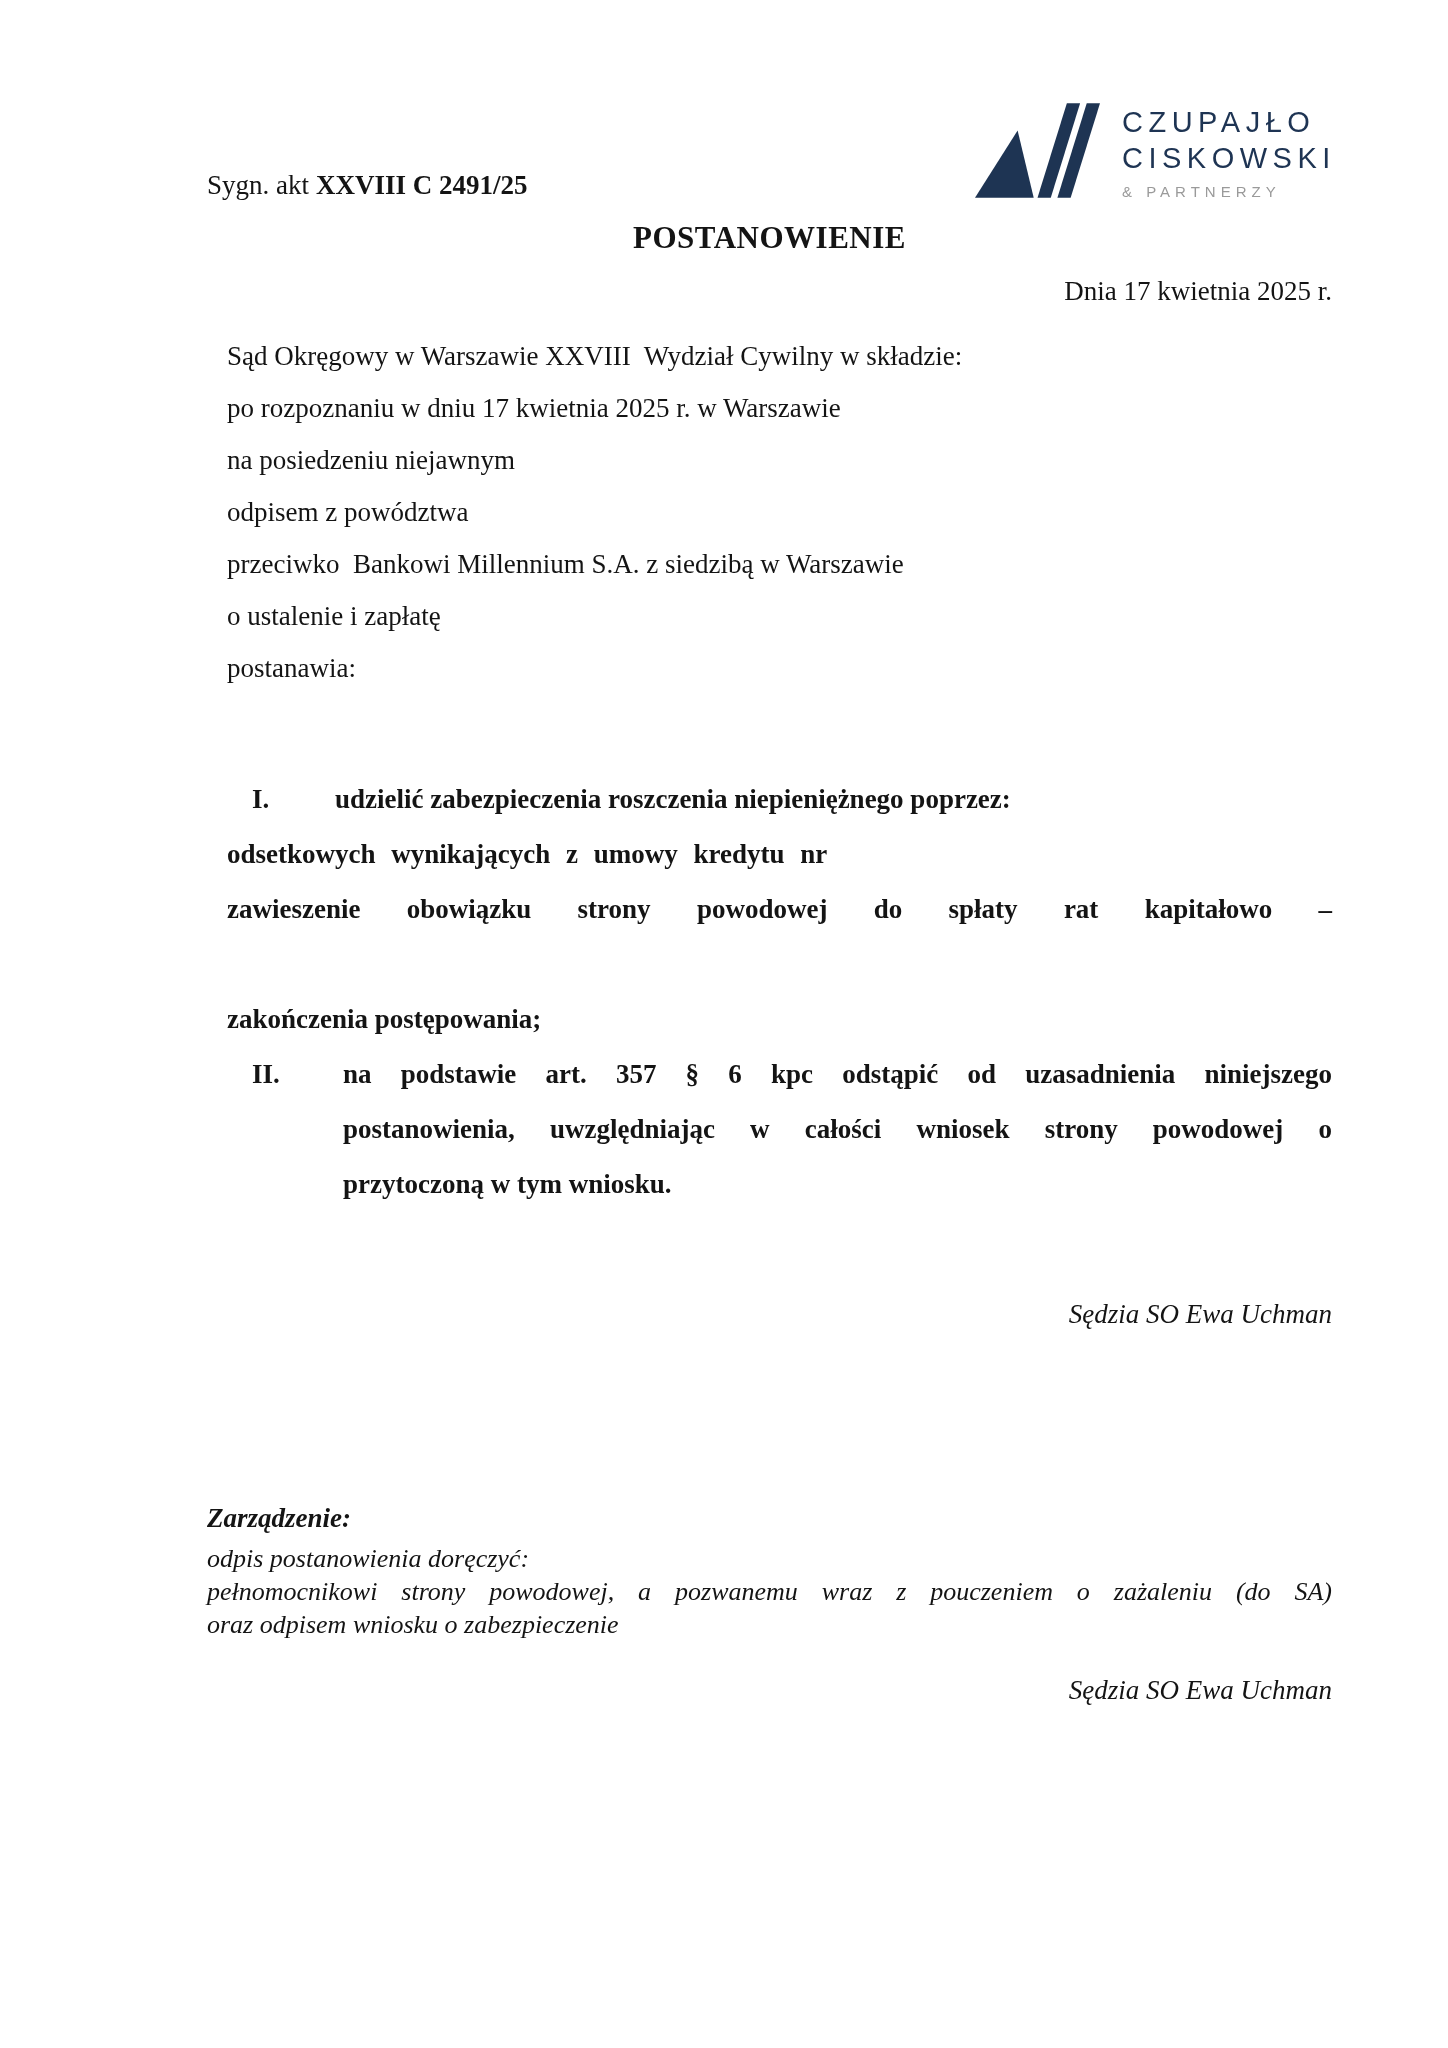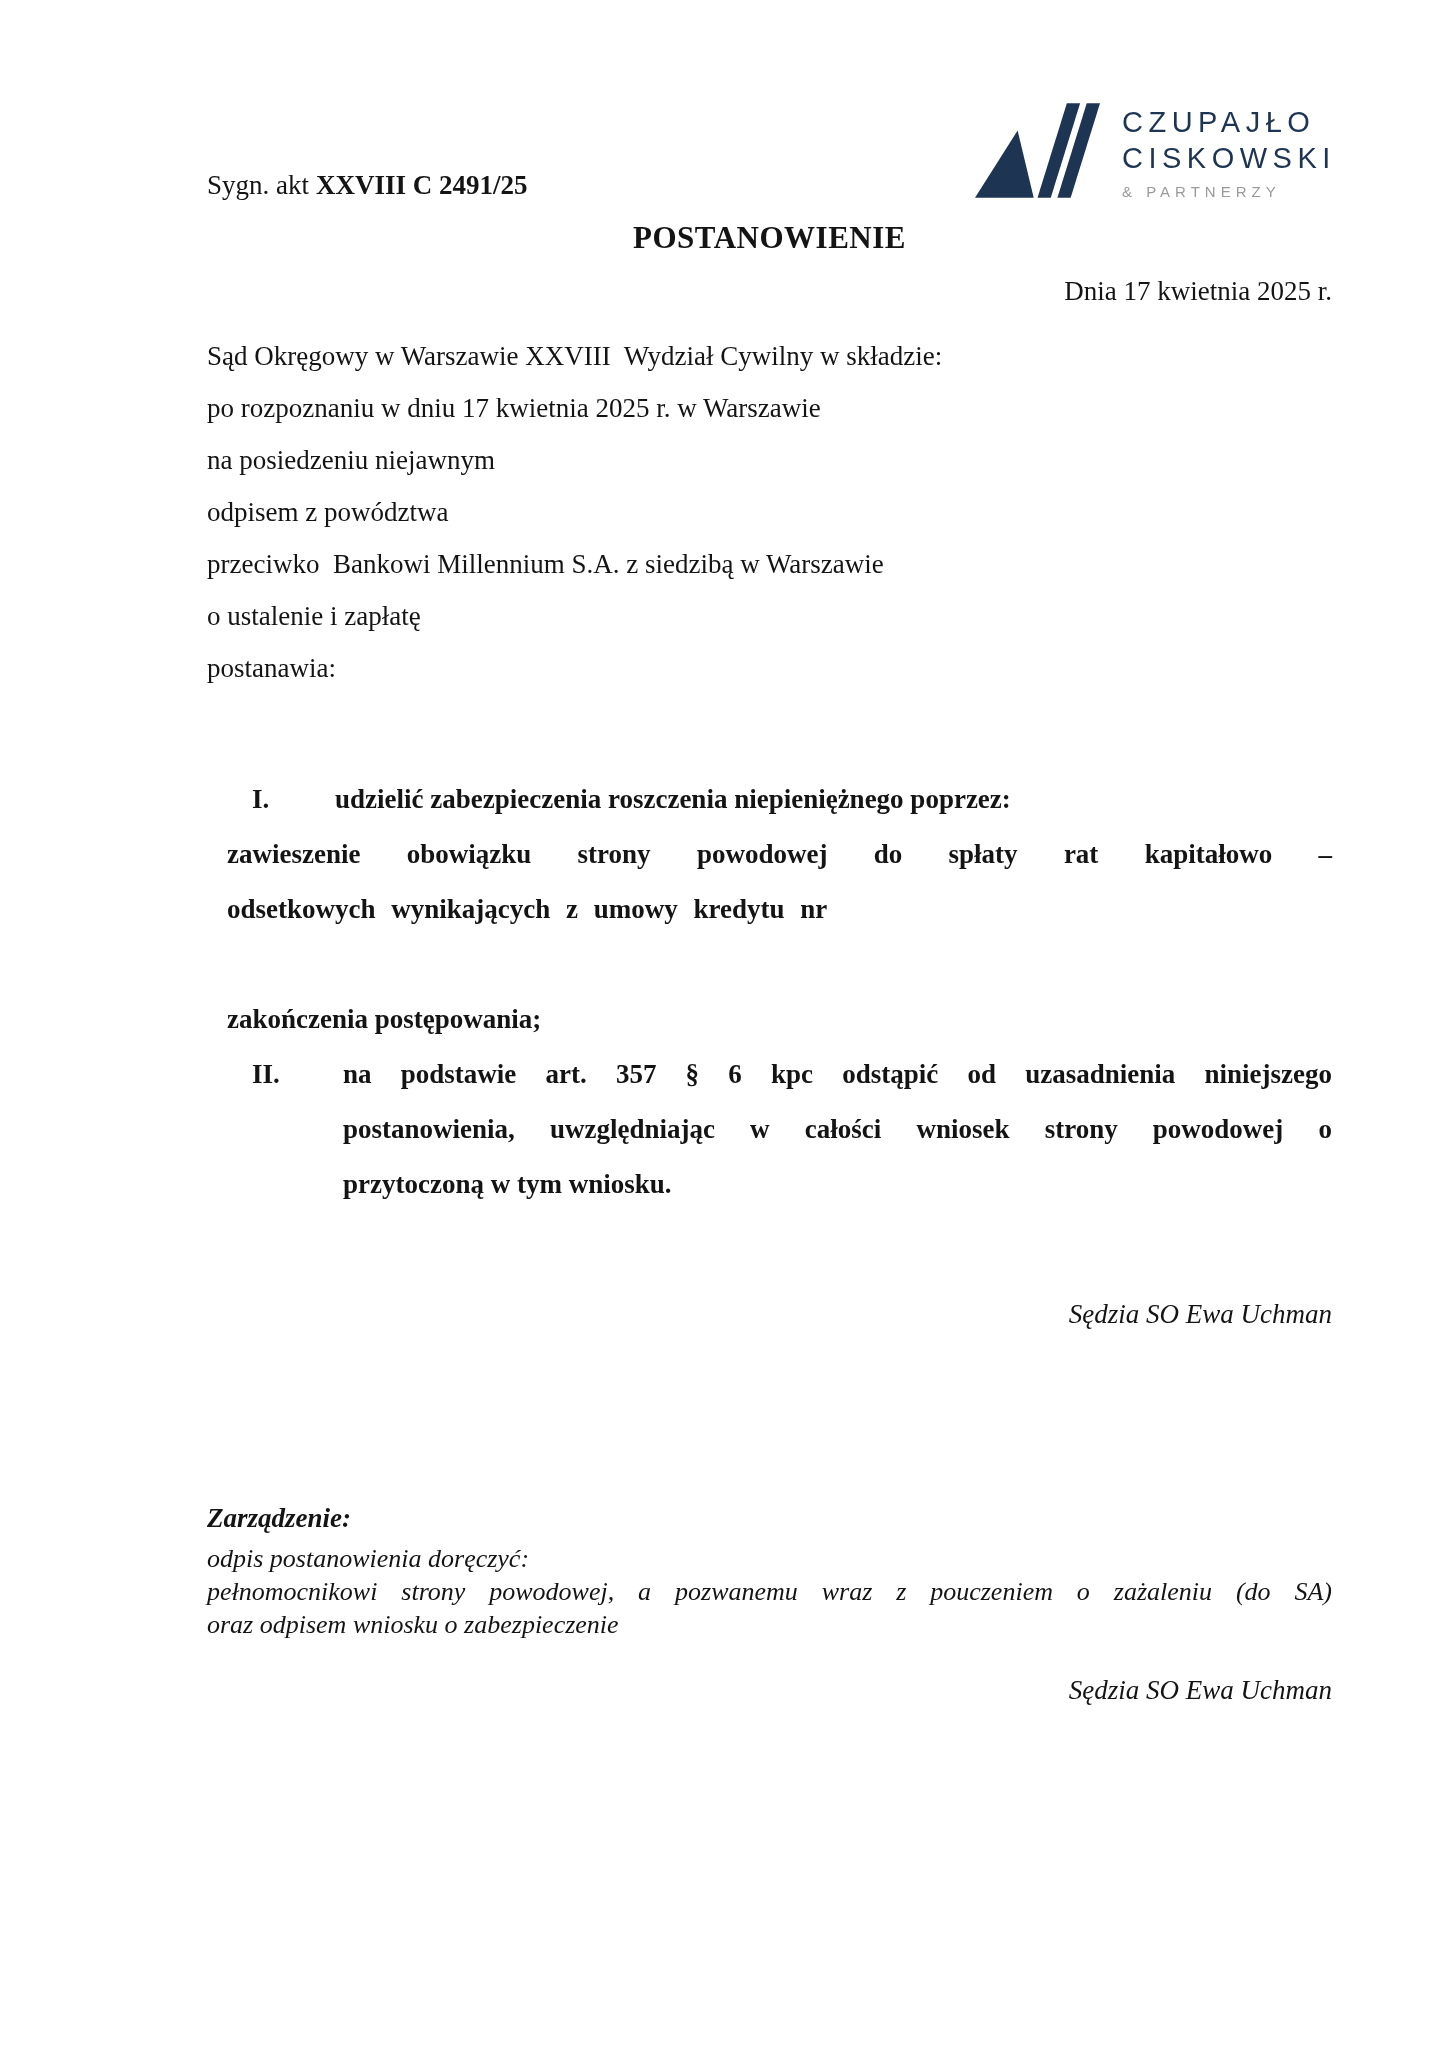--- a/index.html
+++ b/index.html
@@ -21,21 +21,21 @@
 
   .logo { left:975px; top:103px; display:flex; align-items:flex-start;justify-content:flex-end; }
   .logo-mark { color:var(--brand); flex:0 0 auto; }
   .logo-text { margin-left:22px; font-family:"Liberation Sans", sans-serif; margin-top:1px; }
   .logo-name { color:var(--brand); font-size:29px; line-height:36px; letter-spacing:5.5px; }
   .logo-sub { color:var(--sub); font-size:15px; line-height:24px; letter-spacing:5px; margin-top:4px; }
 
   .title { top:220px; font-size:31px; letter-spacing:0.5px; }
   .date  { top:276px; font-size:27px; }
 
-  .court { top:330px; font-size:27px; line-height:52px; }
+  .court { top:330px; font-size:27px; line-height:52px;margin-left:20px; }
   .chair { padding-left:89px; }
   .chair-gap { display:inline-block; width:57px; }
 
   .ruling { top:772px; font-size:27px; line-height:55px; font-weight:bold; }
   .line { min-height:55px; }
   .rel { position:relative; }
   .marker { position:absolute; left:45px; top:0; }
   .t1 { padding-left:128px; }
   .t2 { padding-left:136px; }
   .ind { padding-left:20px; }
@@ -82,22 +82,22 @@
     <div>przeciwko&nbsp; Bankowi Millennium S.A. z siedzibą w Warszawie</div>
     <div>o ustalenie i zapłatę</div>
     <div>postanawia:</div>
   </div>
 
   <div class="abs blk ruling">
     <div class="line rel">
       <span class="marker">I.</span>
       <div class="t1">udzielić zabezpieczenia roszczenia niepieniężnego poprzez:</div>
     </div>
+    <div class="line ind ws">odsetkowych wynikających z umowy kredytu nr</div>
     <div class="line ind just">zawieszenie obowiązku strony powodowej do spłaty rat kapitałowo –</div>
-    <div class="line ind ws">odsetkowych wynikających z umowy kredytu nr</div>
     <div class="line ind just">
       <span class="redaction-gap"></span>
     </div>
     <div class="line ind">zakończenia postępowania;</div>
 
     <div class="line rel">
       <span class="marker">II.</span>
       <div class="t2 just">na podstawie art. 357 § 6 kpc odstąpić od uzasadnienia niniejszego</div>
     </div>
     <div class="line t2 just">postanowienia, uwzględniając w całości wniosek strony powodowej o</div>

